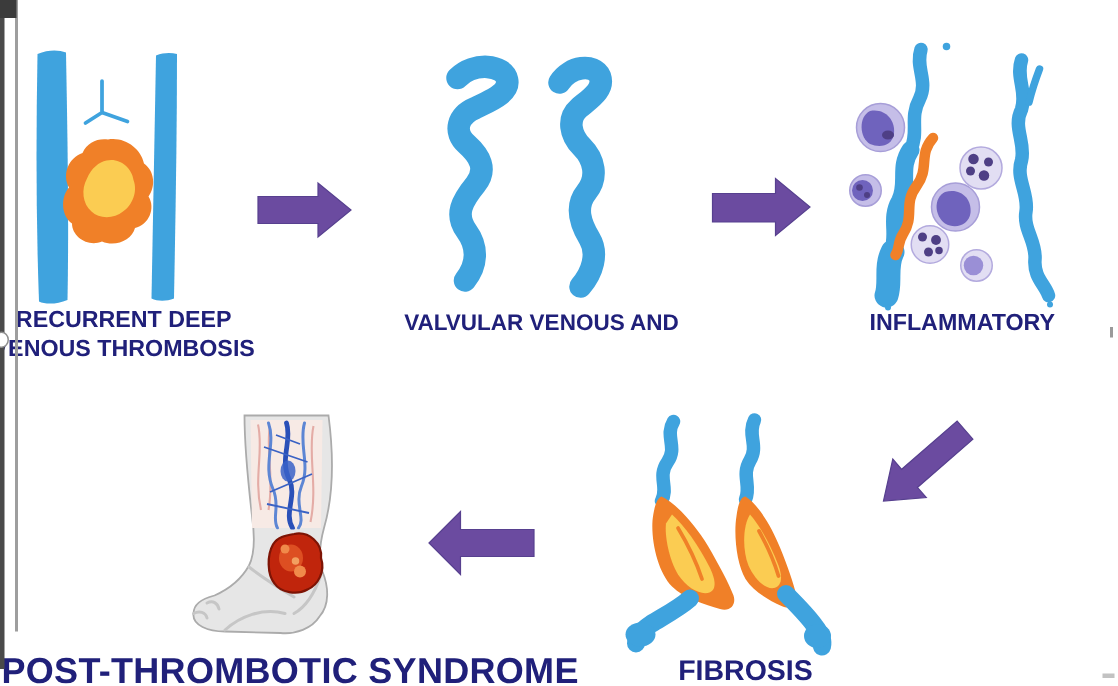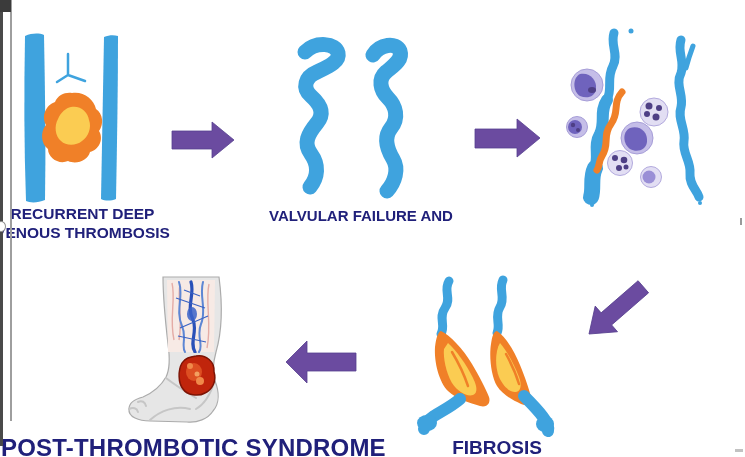--- a/index.html
+++ b/index.html
@@ -171,23 +171,24 @@
         <circle fill="#f2a060" cx="197" cy="374" r="2.5"></circle>
       </g>
     </g>
   </svg>
 
   <div class="stage-label" id="label-dvt">
     <div>RECURRENT DEEP</div>
     <div>VENOUS THROMBOSIS</div>
   </div>
   <div class="stage-label" id="label-valvular">
-    <div>VALVULAR FAILURE AND</div>
+    <div>VALVULAR VENOUS AND</div>
   </div>
   <div class="stage-label" id="label-inflammatory">
+    <div>INFLAMMATORY</div>
   </div>
   <div class="stage-label" id="label-fibrosis">
     <div>FIBROSIS</div>
   </div>
   <div class="stage-label" id="label-pts">
     <div>POST-THROMBOTIC SYNDROME</div>
   </div>
 
   <div class="edge-gray-line"></div>
   <div class="edge-dark-left"></div>

